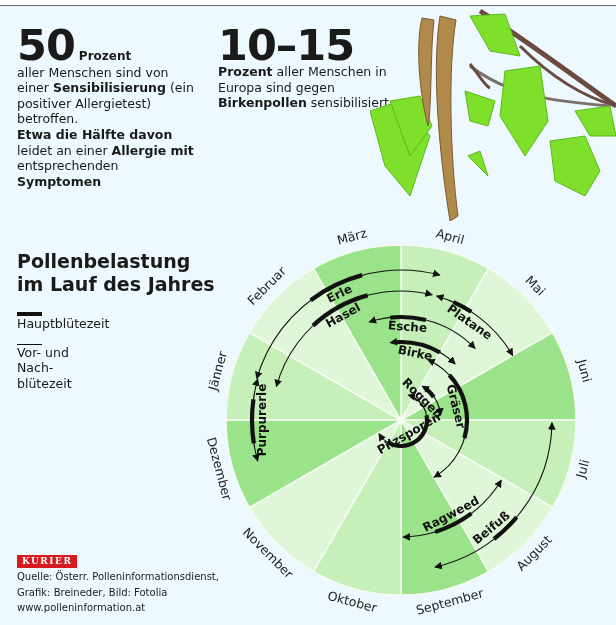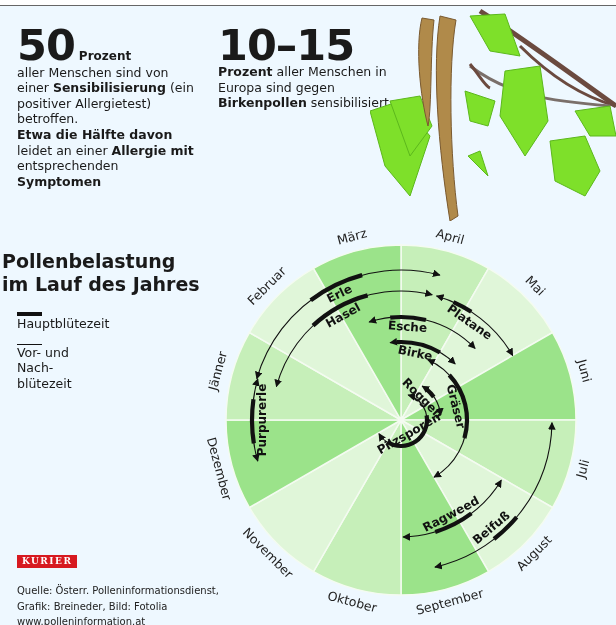--- a/index.html
+++ b/index.html
@@ -4,28 +4,28 @@
 <style>
   html,body{margin:0;padding:0;}
   body{width:616px;height:625px;background:#eef8ff;position:relative;overflow:hidden;font-family:"DejaVu Sans","Liberation Sans",sans-serif;color:#1a1a1a;}
   .topline{position:absolute;left:0;top:0;width:616px;height:5px;background:#fff;border-bottom:1.5px solid #666;}
   .stat50{position:absolute;left:17px;top:26px;width:180px;font-size:12.5px;line-height:15.6px;}
   .bignum{font-size:43px;font-weight:bold;line-height:38px;letter-spacing:-1px;}
   .bignum-sub{font-size:12px;font-weight:bold;margin-left:4px;}
   .stat1015{position:absolute;left:198px;top:26px;width:180px;font-size:12.5px;line-height:15.6px;margin-left:20px;}
   b{font-weight:bold;}
   .photo{position:absolute;left:370px;top:6px;width:246px;height:215px;}
-  .legend-title{position:absolute;left:2px;top:250px;font-size:19px;font-weight:bold;line-height:23px;}
+  .legend-title{position:absolute;left:17px;top:250px;font-size:19px;font-weight:bold;line-height:23px;}
   .legend{position:absolute;left:17px;top:305px;font-size:12.5px;line-height:15.6px;}
   .leg-row{display:flex;align-items:flex-start;margin-bottom:5px;flex-direction:column;}
   .leg-line{width:25px;margin-right:10px;margin-top:7px;background:#111;}
   .leg-thick{height:4px;}
   .leg-thin{height:1px;}
   .credits{position:absolute;left:17px;top:553px;font-size:10px;line-height:15.5px;color:#222;}
-  .kurier{display:inline-block;background:#d71920;color:#fff;font-family:"DejaVu Serif","Liberation Serif",serif;font-size:9px;font-weight:bold;letter-spacing:1.5px;padding:1px 5px;line-height:11px;margin-bottom:15px;}
+  .kurier{display:inline-block;background:#d71920;color:#fff;font-family:"DejaVu Serif","Liberation Serif",serif;font-size:9px;font-weight:bold;letter-spacing:1.5px;padding:1px 5px;line-height:11px;margin-bottom:1px;}
   .wheel{position:absolute;left:0;top:0;width:616px;height:625px;}
 </style>
 </head>
 <body>
 
 <div class="topline"></div>
 
 <div class="stat50">
   <div><span class="bignum">50</span><span class="bignum-sub">Prozent</span></div>
   <div class="stat-text"><span>aller Menschen sind von einer </span><b>Sensibilisierung</b><span> (ein positiver Allergietest) betroffen.</span><br><b>Etwa die Hälfte davon</b><span> leidet an einer </span><b>Allergie mit</b><span> entsprechenden </span><b>Symptomen</b></div>

